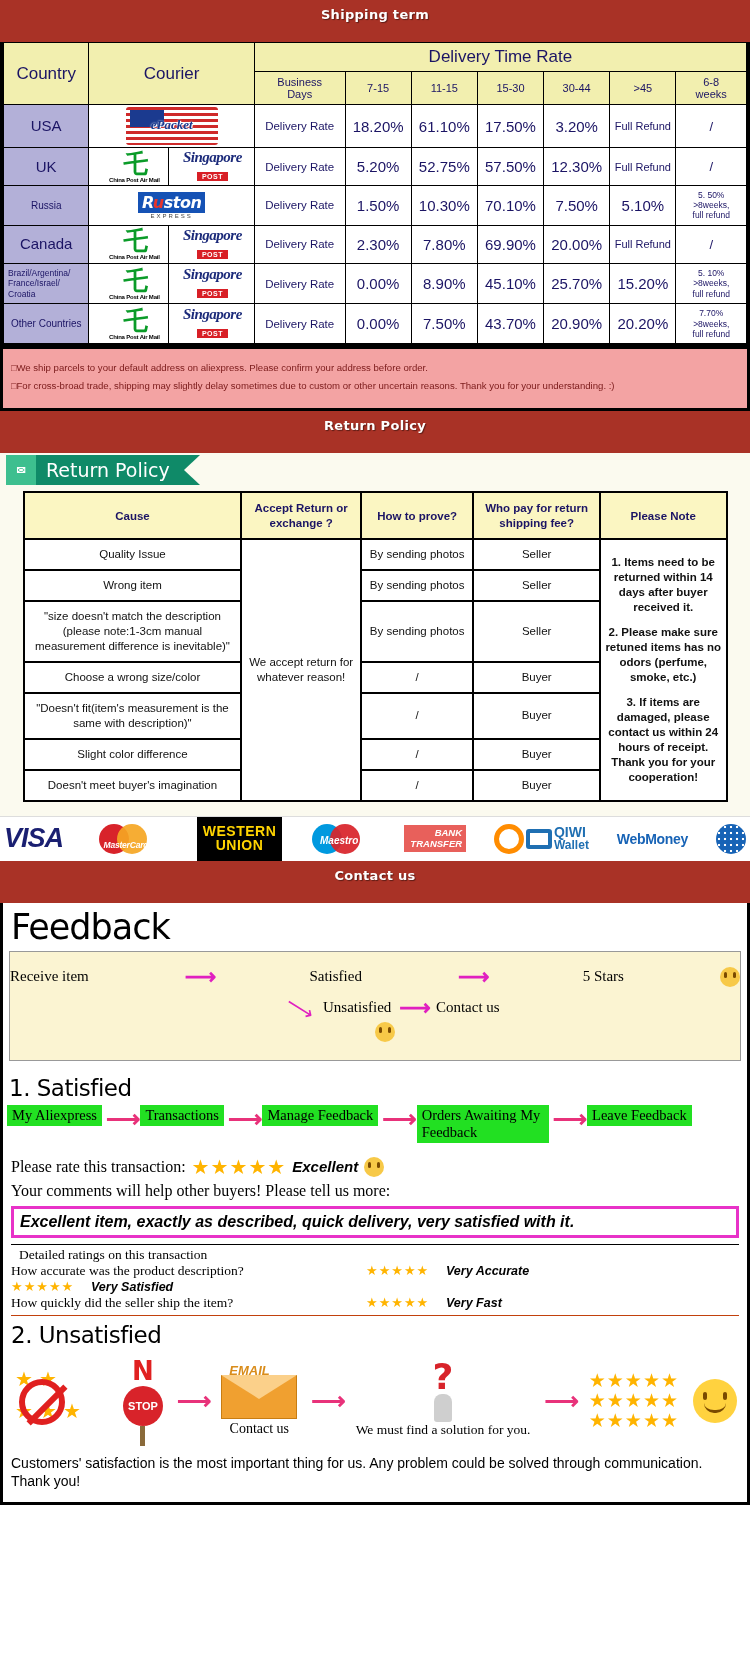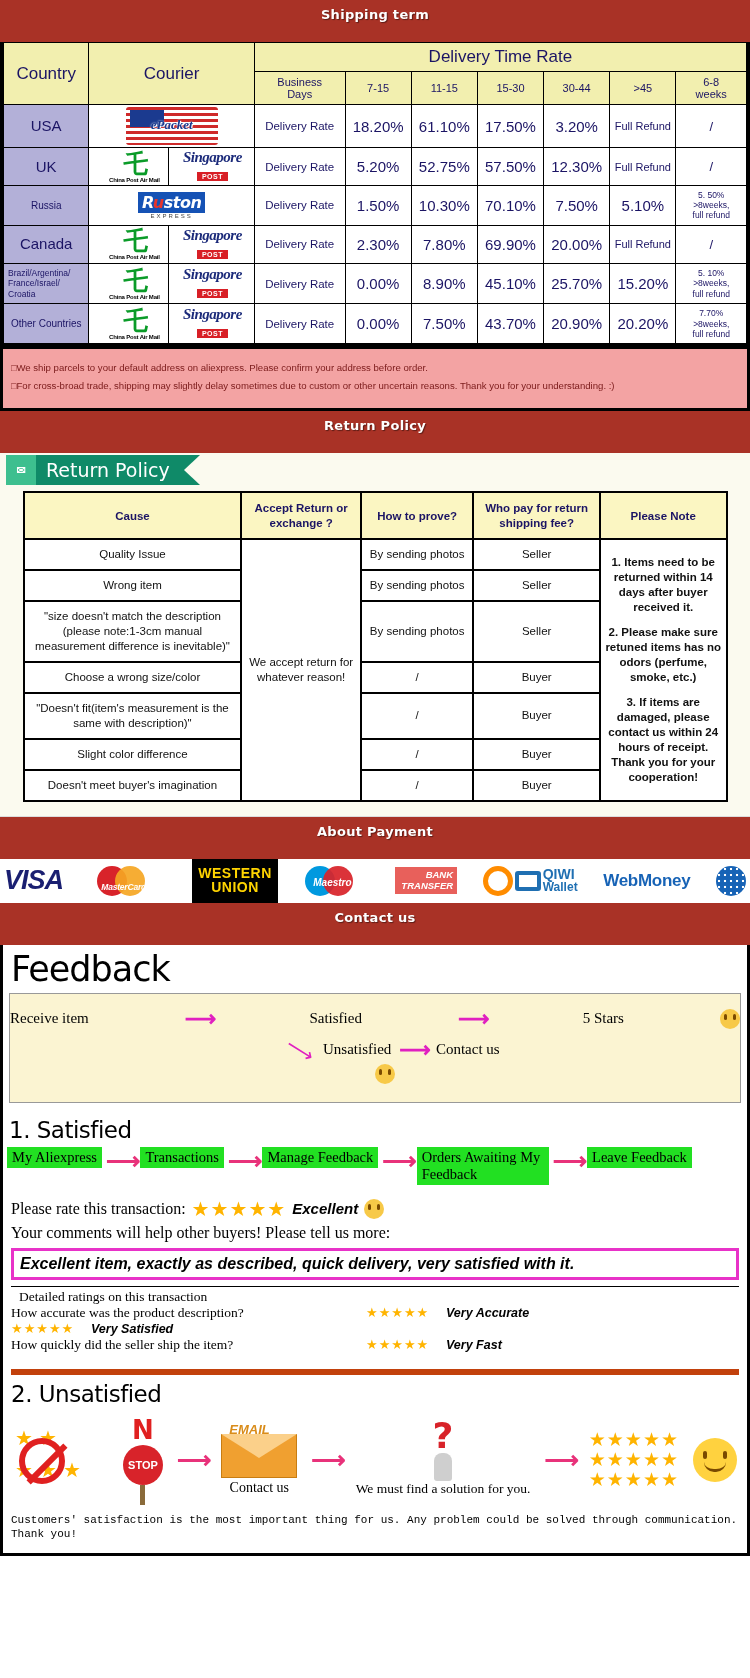--- a/index.html
+++ b/index.html
@@ -158,21 +158,21 @@
   .maestro b { position: absolute; left: 0; top: 12px; width: 58px; text-align: center;
                color: #fff; font-size: 10px; font-style: italic; font-weight: bold; }
   .bank { background: #e8605b; padding: 3px 4px; color: #fff; font-size: 9.5px;
           font-weight: bold; font-style: italic; line-height: 1.1; text-align: right; min-width: 62px;}
   .qiwi { display: flex; align-items: center; gap: 2px; }
   .qiwi .ring { width: 30px; height: 30px; border: 5px solid #ff8c00; border-radius: 50%; }
   .qiwi .wal { width: 26px; height: 20px; border: 4px solid #1f6fb2; border-radius: 3px; }
   .qiwi .txt { line-height: .98; }
   .qiwi .txt s { display:block; text-decoration:none; color:#1f6fb2; font-weight:bold; font-size:14px;}
   .qiwi .txt em { display:block; font-style:normal; color:#1f6fb2; font-weight:bold; font-size:12px;}
-  .webmoney { color: #1763b6; font-size: 17px; font-weight: bold; letter-spacing: -.3px; }
+  .webmoney { color: #1763b6; font-size: 14px; font-weight: bold; letter-spacing: -.3px; }
   .globe { width: 30px; height: 30px; border-radius: 50%; background: #1763b6;
            background-image: radial-gradient(#fff 1px, transparent 1.6px); background-size: 6px 6px; }
 
   
   .fb-wrap { border: 3px solid #000; border-top: none; padding: 0 0 6px; background:#fff; }
   .fb-title {
     font-size: 35px; font-weight: normal; padding: 4px 8px 2px;
     font-family: "DejaVu Sans", sans-serif; letter-spacing: -1px;
   }
   .fb-box {
@@ -235,21 +235,21 @@
   .qmark { text-align:center; }
   .qmark .q { color:#d8232a; font-size:36px; font-weight:bold; line-height:.8; font-family:"DejaVu Sans",sans-serif;}
   .qmark .man { width:18px;height:28px;background:#cfcfcf;border-radius:8px 8px 3px 3px;margin:2px auto 0;}
   .big-stars { color:#ffb400; font-size:19px; line-height:1.05; letter-spacing:1px; }
   .big-smile { width:44px;height:44px;border-radius:50%;background:#ffd23f;position:relative;}
   .big-smile:before{content:"";position:absolute;left:10px;top:13px;width:4px;height:8px;background:#7a4a00;border-radius:2px;}
   .big-smile:after{content:"";position:absolute;right:10px;top:13px;width:4px;height:8px;background:#7a4a00;border-radius:2px;}
   .big-smile .m{position:absolute;left:11px;top:24px;width:22px;height:10px;border-bottom:3px solid #7a4a00;border-radius:0 0 12px 12px;}
   .u-cap { font-family:"Liberation Serif", serif; font-size: 14px; margin-top: 2px; }
   .u-cap2 { font-family:"Liberation Serif", serif; font-size: 13.5px; text-align:left; line-height:1.25;}
-  .closing { font-family:Liberation Mono, monospace; font-size: 11px; padding: 8px 8px 6px; line-height:1.3;}
+  .closing { font-family:Liberation Sans, sans-serif; font-size: 14px; padding: 8px 8px 6px; line-height:1.3;}
   .arw-pk { color:#e8327a; font-size: 24px; letter-spacing:-4px; font-weight:bold;}
 </style>
 </head>
 <body>
 
 <div class="page">
 
   <div class="banner">Shipping term</div>
 
   <div class="ship-wrap">
@@ -489,21 +489,20 @@
       </tr>
       <tr>
         <td>Doesn't meet buyer's imagination</td>
         <td>/</td>
         <td>Buyer</td>
       </tr>
     </tbody>
       </table>
   </div>
 
-  <div class="banner">About Payment</div>
 
   <div class="pay-row">
     <div class="pay-logo">
       <span class="visa">VISA</span>
     </div>
     <div class="pay-logo">
       <span class="mc">
         <i class="l"></i>
           <i class="r"></i>
         <b>MasterCard</b>
@@ -607,21 +606,21 @@
     <div class="detail-row">
       <span class="s">★★★★★</span>
       <span class="v">Very Satisfied</span>
     </div>
     <div class="detail-row">
       <span class="q">How quickly did the seller ship the item?</span>
       <span class="s">★★★★★</span>
       <span class="v">Very Fast</span>
     </div>
 
-    <div class="sec-h" style="border-top:6px solid #c2410c;margin:16px 8px 0;padding-left:0">2. Unsatisfied</div>
+    <div class="sec-h" style="border-top:1px solid #c2410c;margin:4px 8px 0;padding-left:0">2. Unsatisfied</div>
 
     <div class="unsat-strip">
       <div class="u-item">
         <div class="no-stars">
           <span class="st s1">★</span>
             <span class="st s2">★</span>
           <span class="st s3">★</span>
             <span class="st s4">★</span>
             <span class="st s5">★</span>
           <span class="no-sign"></span>

